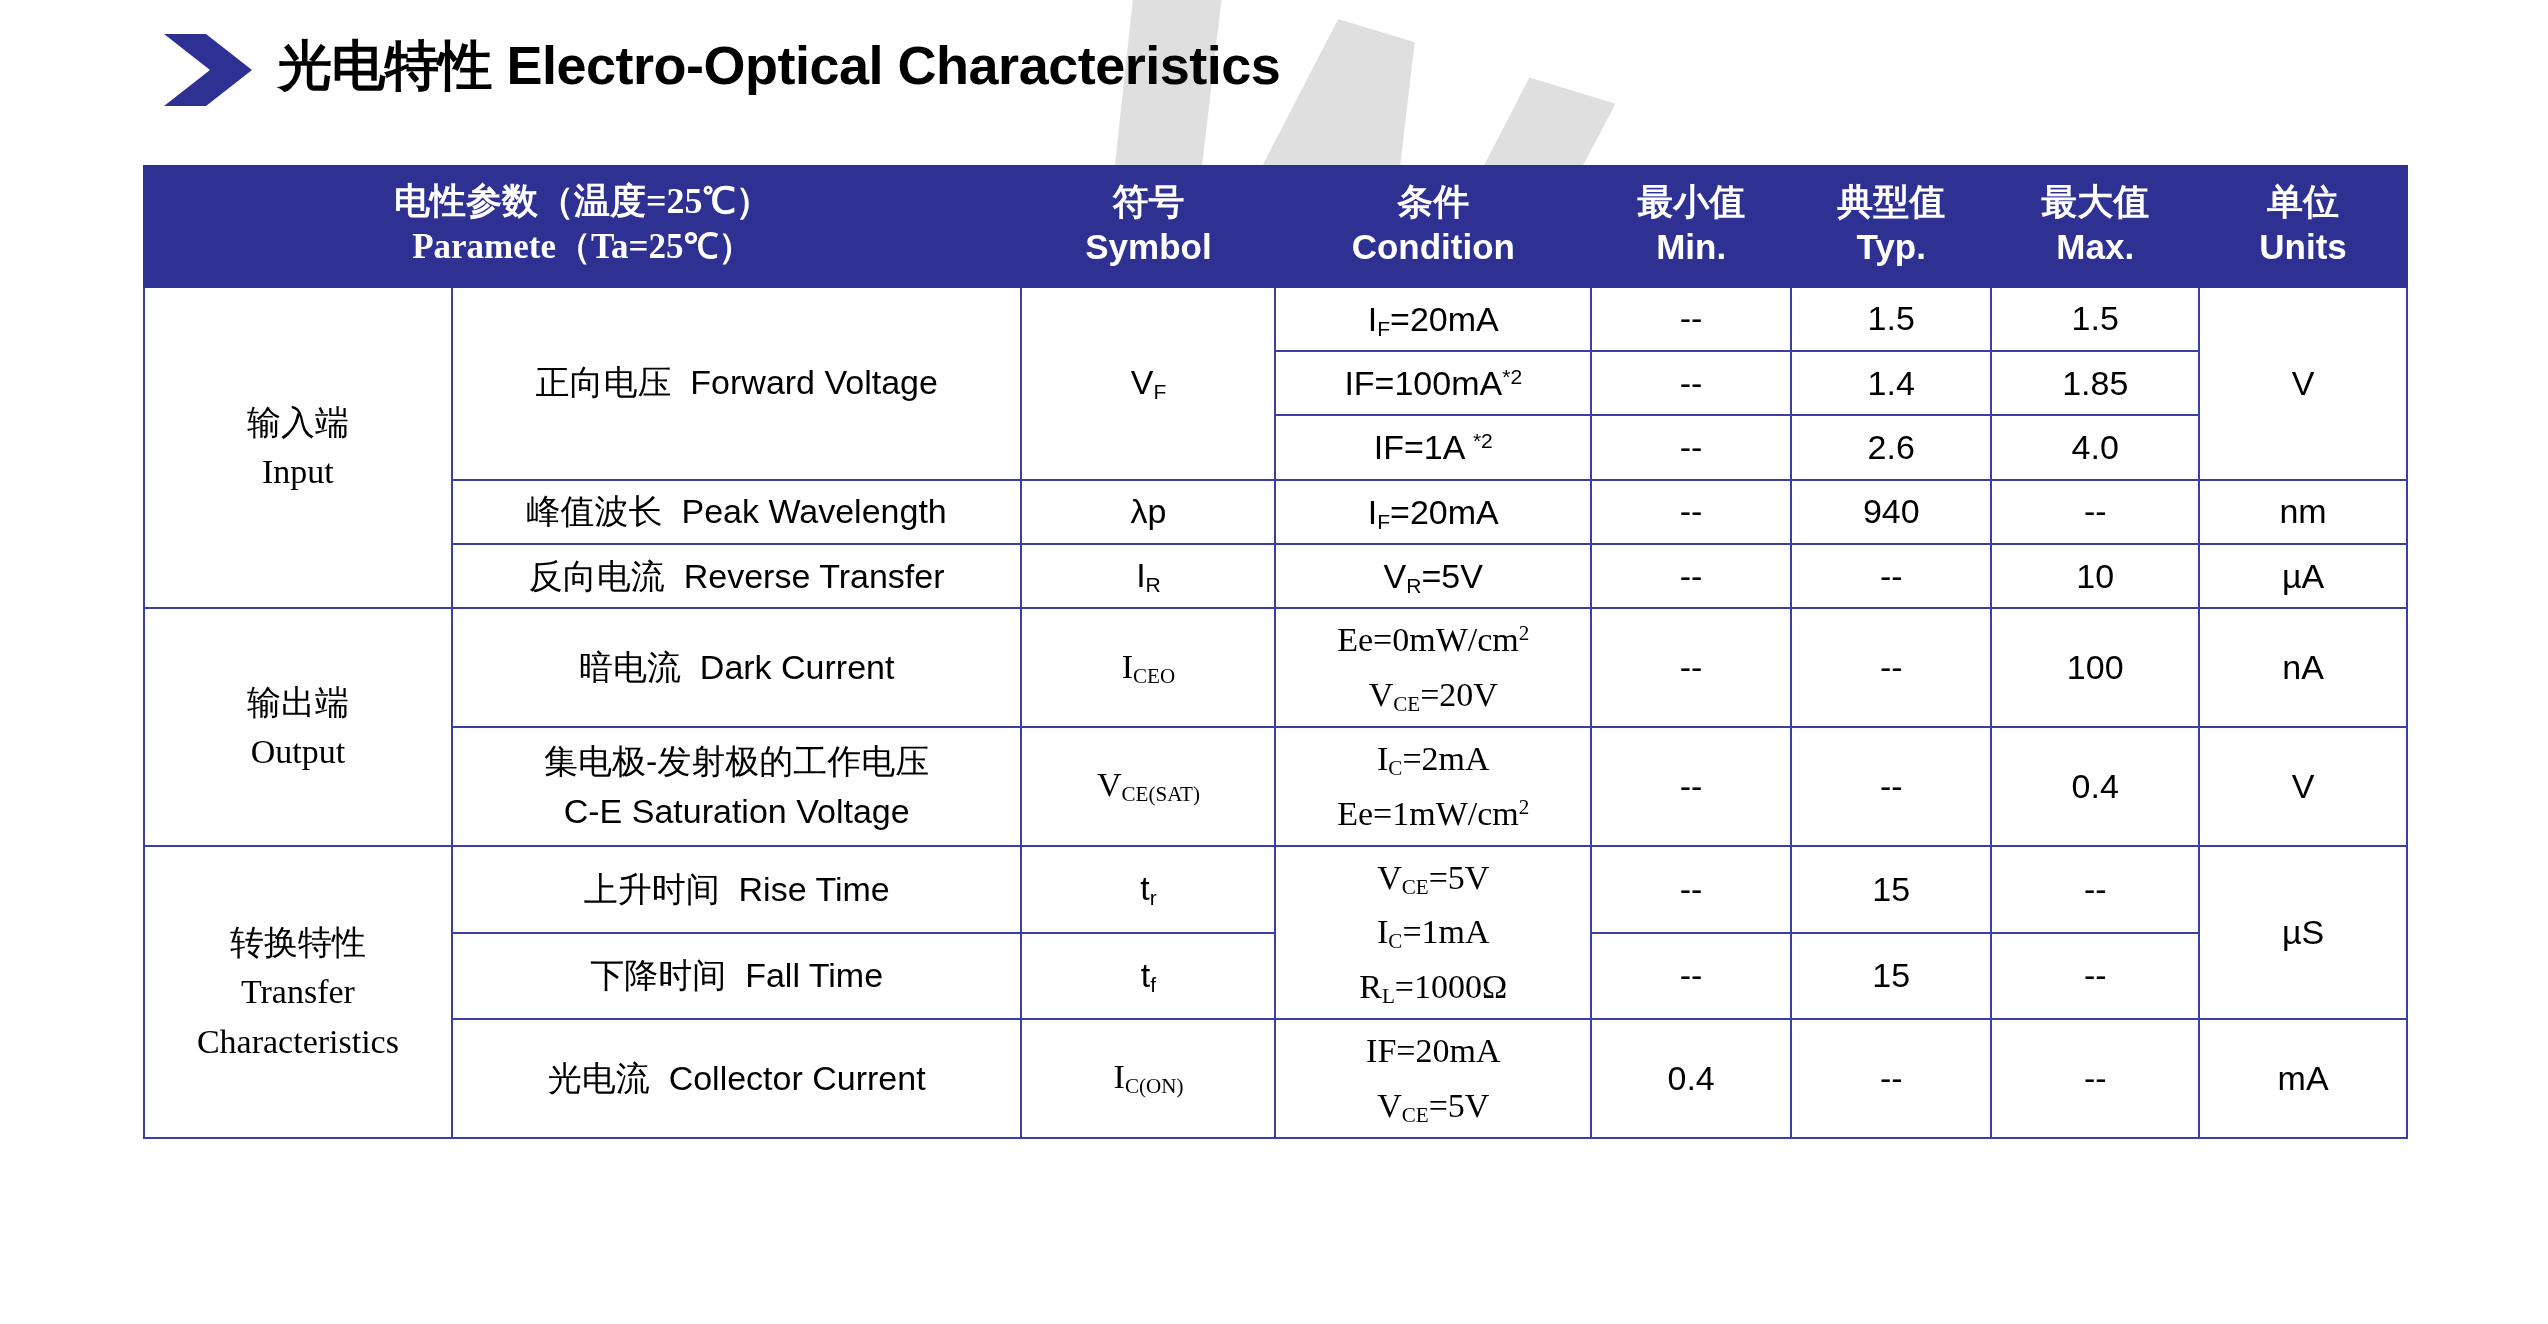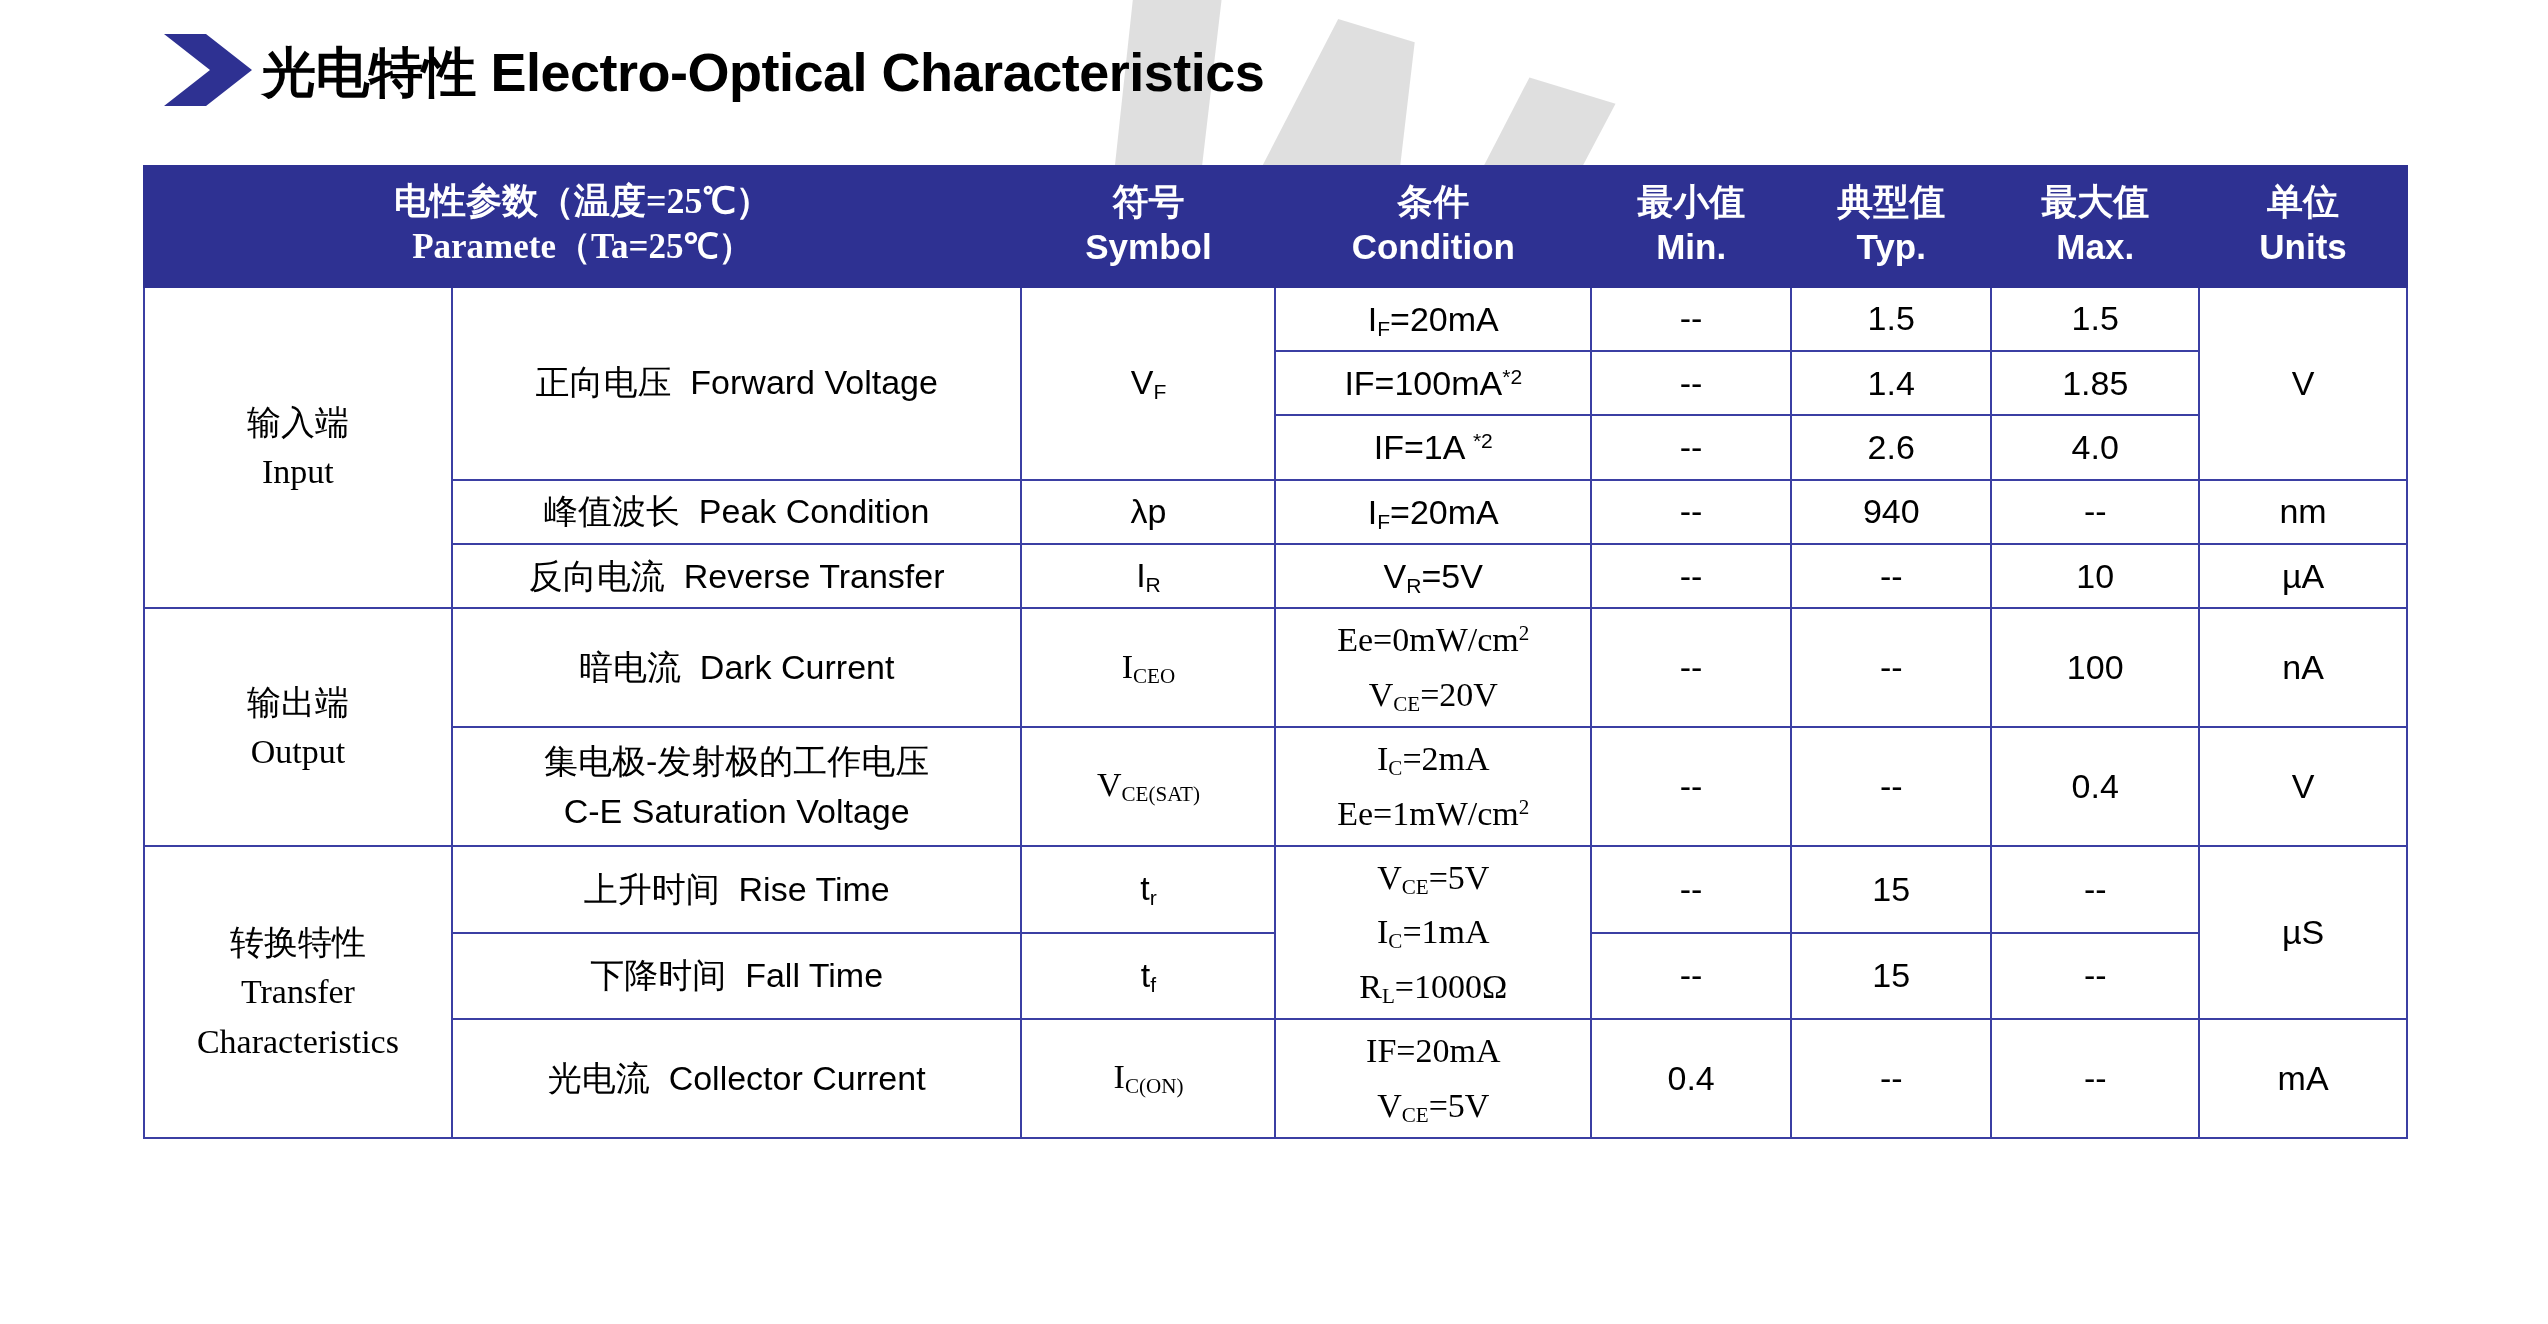--- a/index.html
+++ b/index.html
@@ -23,22 +23,22 @@
     pointer-events: none;
     z-index: 5;
   }
 
   
   #title-bar {
     position: absolute;
     left: 160px;
     top: 30px;
     display: flex;
-    align-items: flex-end;
-    gap: 6px;
+    align-items: flex-start;
+    gap: 22px;
     z-index: 10;
   }
   #chevron-icon { display:block; }
   #title-text {
     font-size: 54px;
     font-weight: bold;
     color: #000000;
     white-space: nowrap;
     letter-spacing: -0.5px;
   }
@@ -207,21 +207,21 @@
       <td class="cond-cell">
         <span>IF</span><span>=1A </span><sup>*2</sup>
       </td>
       <td class="val-cell">--</td>
       <td class="val-cell">2.6</td>
       <td class="val-cell">4.0</td>
     </tr>
     <tr style="height:62px">
       <td class="param-cell">
         <span>峰值波长</span>
-        <span>&nbsp;</span><span>Peak Condition</span>
+        <span>&nbsp;</span><span>Peak Wavelength</span>
       </td>
       <td class="sym-cell">λp</td>
       <td class="cond-cell">
         <span>I</span><sub>F</sub><span>=20mA</span>
       </td>
       <td class="val-cell">--</td>
       <td class="val-cell">940</td>
       <td class="val-cell">--</td>
       <td class="unit-cell frame-right">nm</td>
     </tr>

